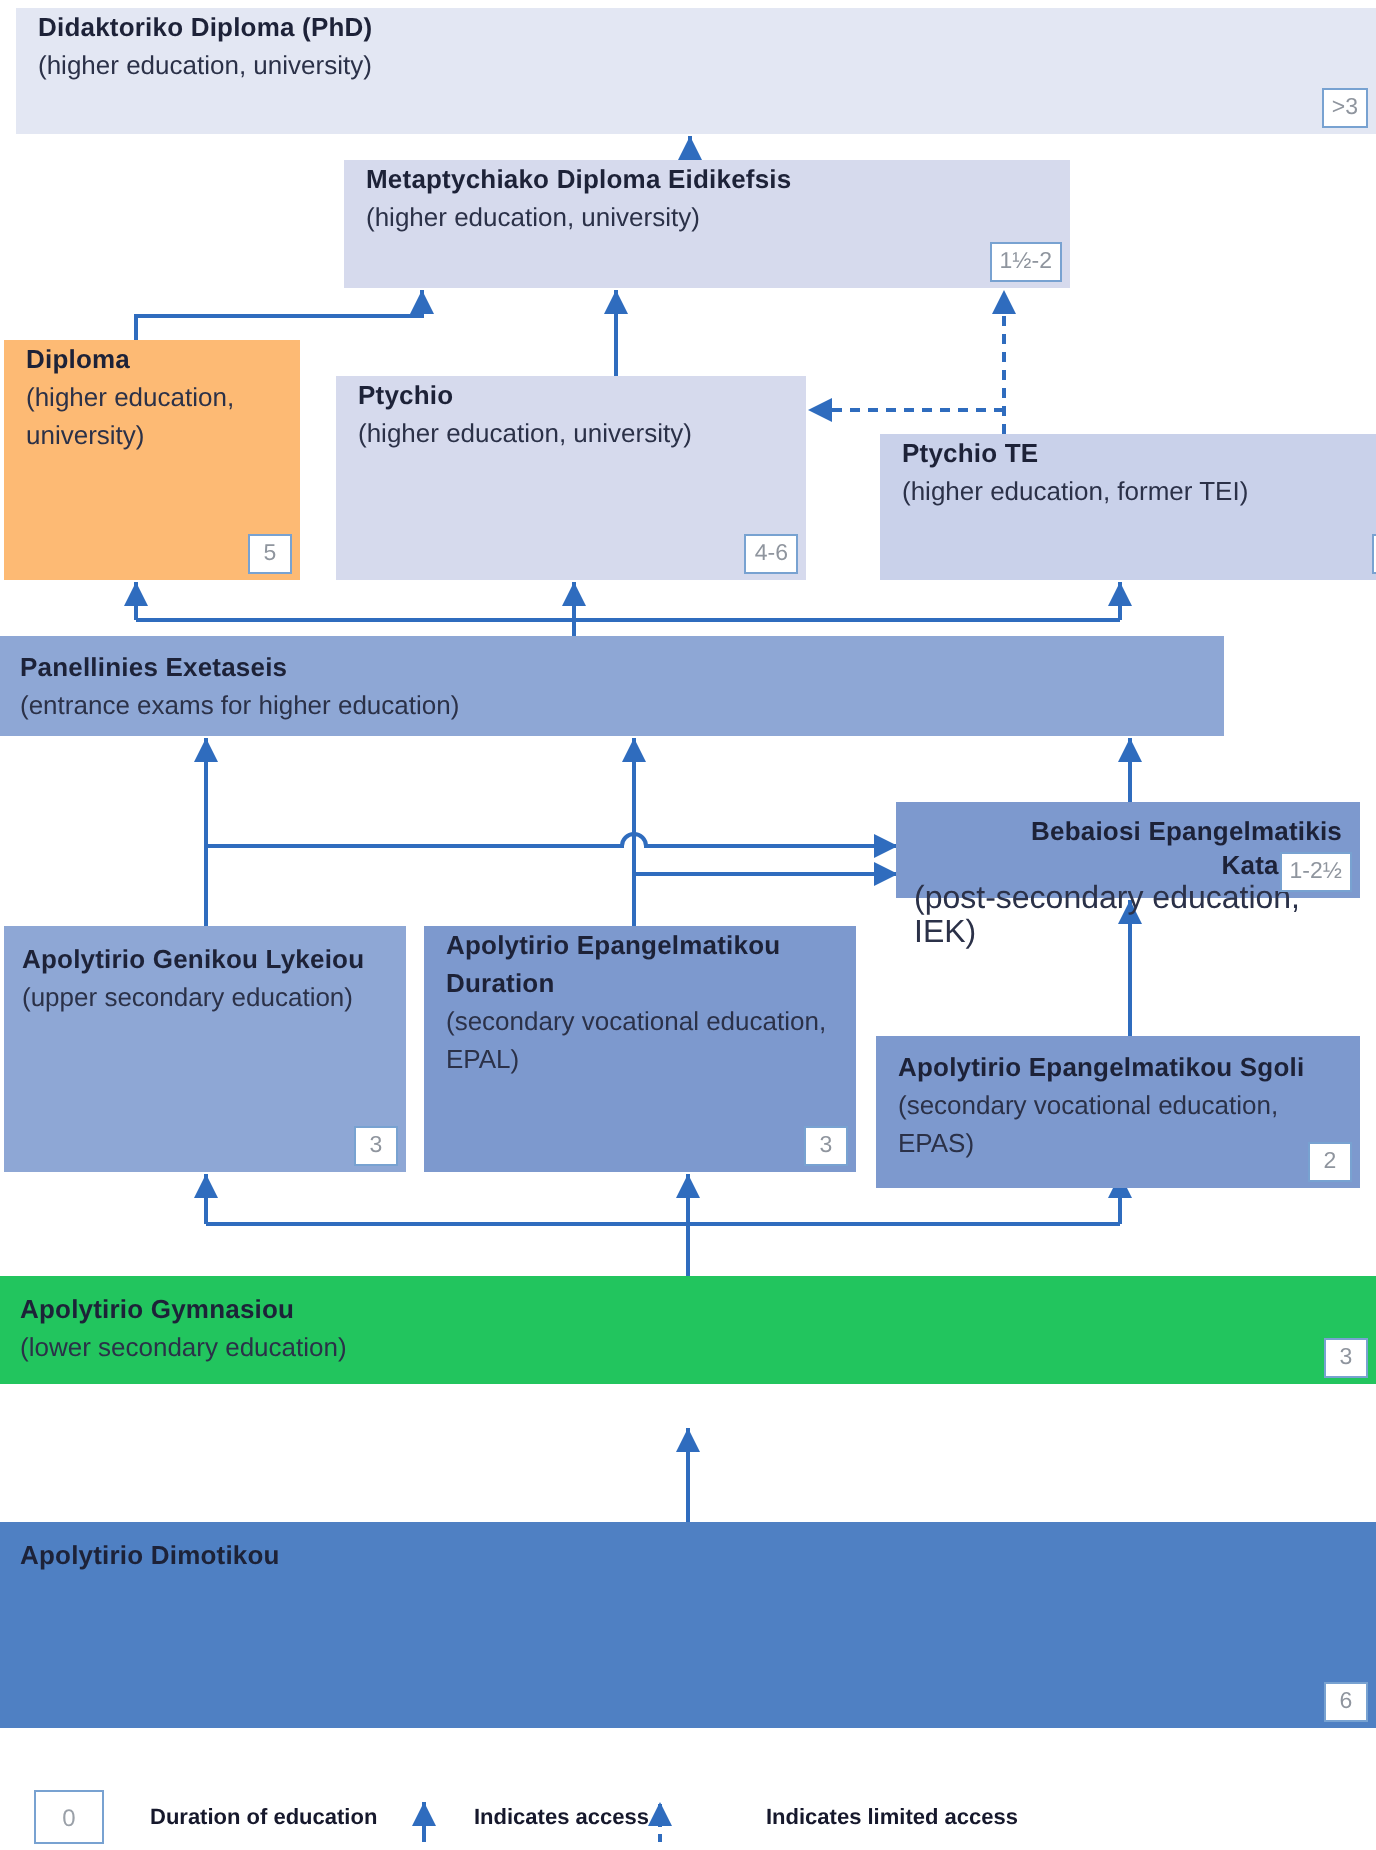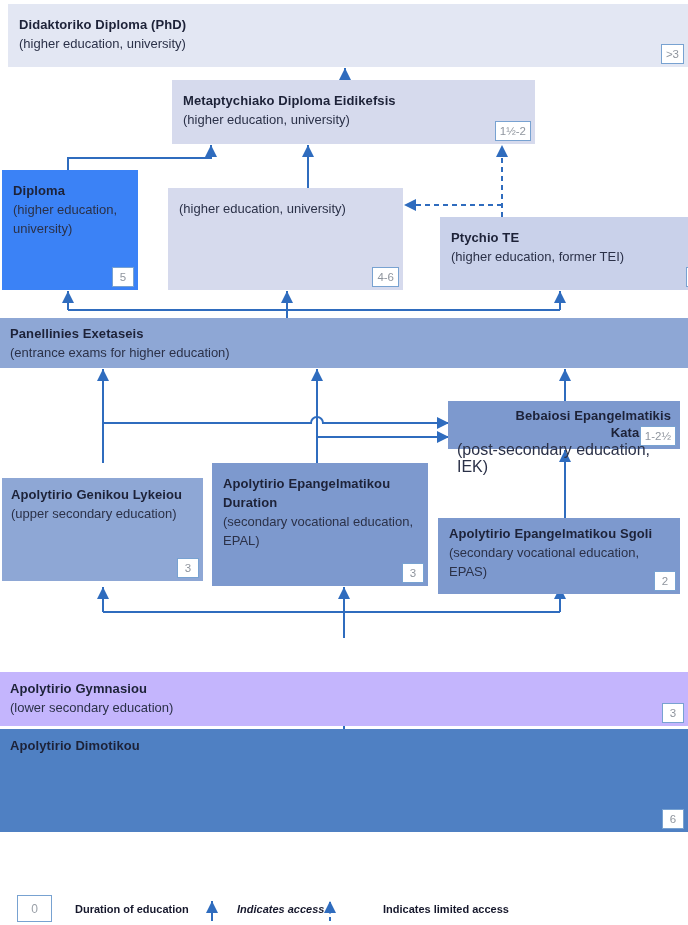--- a/index.html
+++ b/index.html
@@ -3,56 +3,56 @@
 <meta charset="utf-8">
 <style>
   html,body{margin:0;padding:0;background:#ffffff;}
   .canvas{
     position:relative;width:688px;height:925px;background:#ffffff;overflow:hidden;
     font-family:"Liberation Sans","DejaVu Sans",sans-serif;
   }
   svg.wires{position:absolute;left:0;top:0;z-index:1;}
   .wire{stroke:#2f6cbe;stroke-width:2;fill:none;}
   .wire.dashed{stroke-dasharray:5 4;}
-  .node{position:absolute;z-index:2;box-sizing:border-box;padding:11px 11px;color:#1d2238;}
+  .node{position:absolute;z-index:2;box-sizing:border-box;padding:0 11px;color:#1d2238;}
   .node .title{font-weight:bold;font-size:13px;line-height:19px;letter-spacing:.1px;}
   .node .subtitle{font-size:13px;line-height:19px;color:#2b3148;}
   .node.small .title{font-size:13px;line-height:17px;text-align:right;}
   .node.small .subtitle{font-size:16px;line-height:17px;}
   .badge{
     position:absolute;right:4px;bottom:3px;background:#ffffff;
     border:1.5px solid #78a2d1;color:#8f959e;font-size:11.5px;
     min-width:22px;height:20px;display:flex;align-items:center;justify-content:center;
     padding:0 4px;box-sizing:border-box;z-index:3;
   }
   
   .phd       {left:8px;  top:4px;   width:680px;height:63px; background:#e3e7f3;}
   .masters   {left:172px;top:80px;  width:363px;height:64px; background:#d6daed;}
-  .diploma   {left:2px;  top:170px; width:136px;height:120px;background:#3b82f6;}
+  .diploma   {left:2px;  top:170px; width:148px;height:120px;background:#fdba74;}
   .ptychio   {left:168px;top:188px; width:235px;height:102px;background:#d6daed;}
   .ptychio-te{left:440px;top:217px; width:272px;height:73px; background:#c9d1ea;}
-  .panellinies{left:0;   top:318px; width:688px;height:50px; background:#8ea7d5;padding:6px 10px;}
+  .panellinies{left:0;   top:318px; width:612px;height:50px; background:#8ea7d5;padding:6px 10px;}
   .iek       {left:448px;top:401px; width:232px;height:48px; background:#7d99ce;padding:6px 9px;}
-  .geniko    {left:2px;  top:478px; width:201px;height:103px;background:#8ea7d5;padding:7px 9px;}
+  .geniko    {left:2px;  top:463px; width:201px;height:123px;background:#8ea7d5;padding:7px 9px;}
   .epal      {left:212px;top:463px; width:216px;height:123px;background:#7d99ce;}
   .epas      {left:438px;top:518px; width:242px;height:76px; background:#7d99ce;padding:6px 11px;}
-  .gymnasio  {left:0;    top:672px; width:688px;height:54px; background:#c4b5fd;padding:7px 10px;}
-  .dimotiko  {left:0;    top:729px; width:688px;height:103px;background:#4f80c3;padding:7px 10px;}
+  .gymnasio  {left:0;    top:638px; width:688px;height:54px; background:#22c55e;padding:7px 10px;}
+  .dimotiko  {left:0;    top:761px; width:688px;height:103px;background:#4f80c3;padding:7px 10px;}
   
   .legend-sample{
     position:absolute;left:17px;top:895px;width:35px;height:27px;z-index:2;
     background:#fff;border:1.5px solid #78a2d1;box-sizing:border-box;
     display:flex;align-items:center;justify-content:center;
     color:#9aa0a8;font-size:12px;
   }
   .legend-label{
     position:absolute;z-index:2;font-size:11px;font-weight:bold;color:#16182c;top:903px;
   }
   .lg-duration{left:75px;}
-  .lg-access{left:237px;font-style:italic;}
+  .lg-access{left:237px;}
   .lg-limited{left:383px;}
 </style>
 </head>
 <body>
 
 <div class="canvas">
 
   <svg class="wires" width="688" height="925" viewBox="0 0 688 925">
     <defs>
       <marker id="ah" viewBox="0 0 10 10" refX="10" refY="5" markerWidth="6" markerHeight="6" orient="auto" markerUnits="strokeWidth">
@@ -110,20 +110,21 @@
     <div class="badge">1½-2</div>
   </div>
 
   <div class="node diploma">
     <div class="title">Diploma</div>
     <div class="subtitle">(higher education, university)</div>
     <div class="badge">5</div>
   </div>
 
   <div class="node ptychio">
+    <div class="title">Ptychio</div>
     <div class="subtitle">(higher education, university)</div>
     <div class="badge">4-6</div>
   </div>
 
   <div class="node ptychio-te">
     <div class="title">Ptychio TE</div>
     <div class="subtitle">(higher education, former TEI)</div>
     <div class="badge">4</div>
   </div>
 

